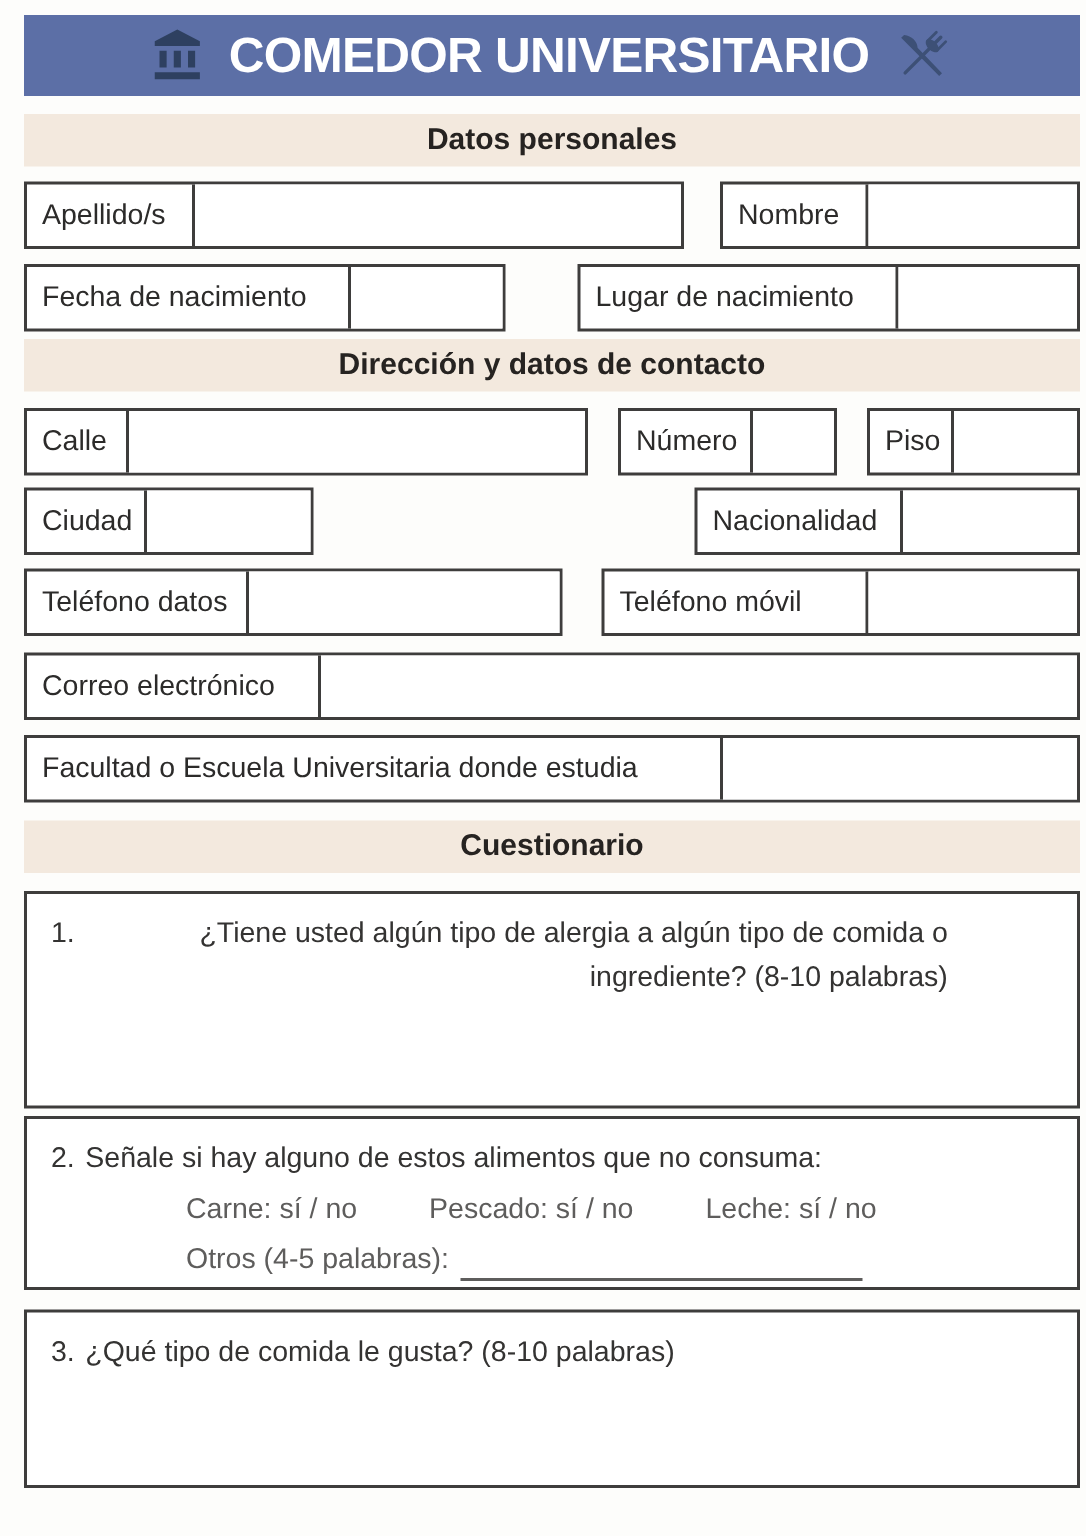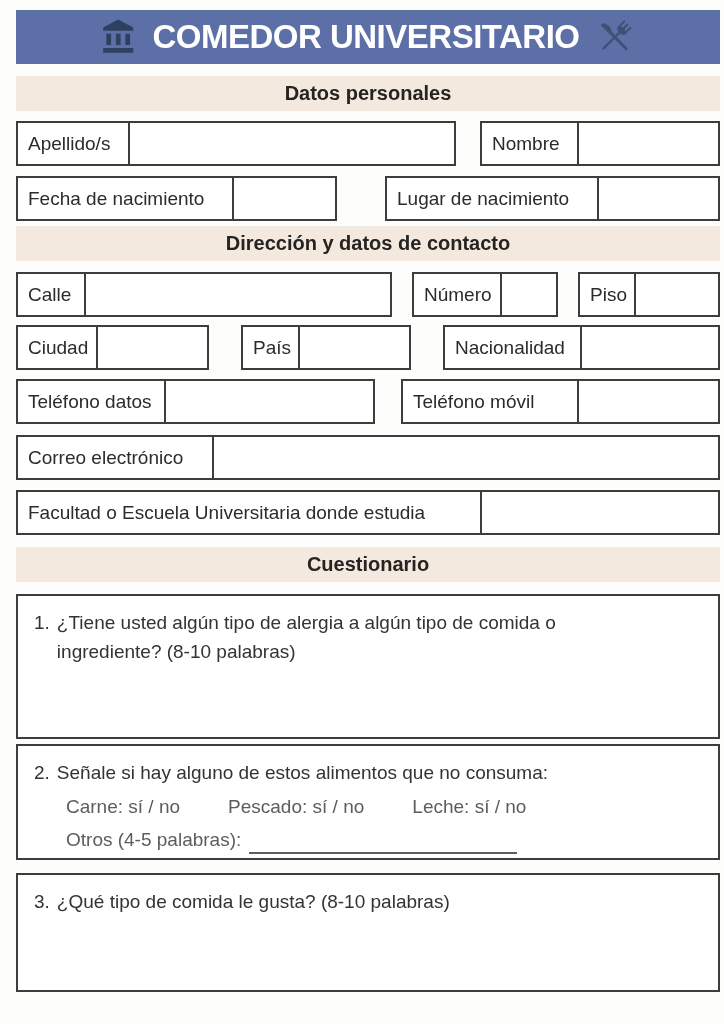--- a/index.html
+++ b/index.html
@@ -56,23 +56,23 @@
     font-family:"Liberation Sans",sans-serif;font-size:19px;padding:0 8px;color:var(--text-dark);
   }
 
   
   .qbox{
     border:2px solid var(--border-dark);background:#fff;
     padding:12px 20px 0 16px;display:flex;flex-direction:column;
   }
   .qline{display:flex;font-size:19px;line-height:29px;color:#343332;}
   .qnum{flex:0 0 auto;margin-right:7px;}
-  .qtext{max-width:575px;}
+  .qtext{max-width:575px;text-align:right;}
   .qsub{
-    display:flex;align-items:flex-end;margin-left:32px;margin-top:6px;
+    display:flex;align-items:flex-end;margin-left:90px;margin-top:6px;
     font-size:19px;line-height:28px;color:var(--text-gray);gap:48px;
   }
   .qsub.otros{gap:0;margin-top:5px;}
   .otros-line{
     display:inline-block;width:268px;height:20px;margin-left:8px;
     border-bottom:2px solid var(--text-gray);
   }
   .qanswer{flex:1 1 auto;}
 
   
@@ -150,25 +150,21 @@
       <span class="flabel" style="width:56px">Piso</span>
       <input class="fin" type="text" value="" style="">
     </div>
   </div>
 
   <div class="frow mb9">
     <div class="fbox" style="width:193px">
       <span class="flabel" style="width:80px">Ciudad</span>
       <input class="fin" type="text" value="" style="">
     </div>
-    <div class="fbox" style="width:170px">
-      <span class="flabel" style="width:57px">País</span>
-      <input class="fin" type="text" value="" style="">
-    </div>
-    <div class="fbox" style="width:277px">
+    <div class="fbox" style="width:257px">
       <span class="flabel" style="width:137px">Nacionalidad</span>
       <input class="fin" type="text" value="" style="">
     </div>
   </div>
 
   <div class="frow mb11">
     <div class="fbox" style="width:359px">
       <span class="flabel" style="width:148px">Teléfono datos</span>
       <input class="fin" type="text" value="" style="">
     </div>

